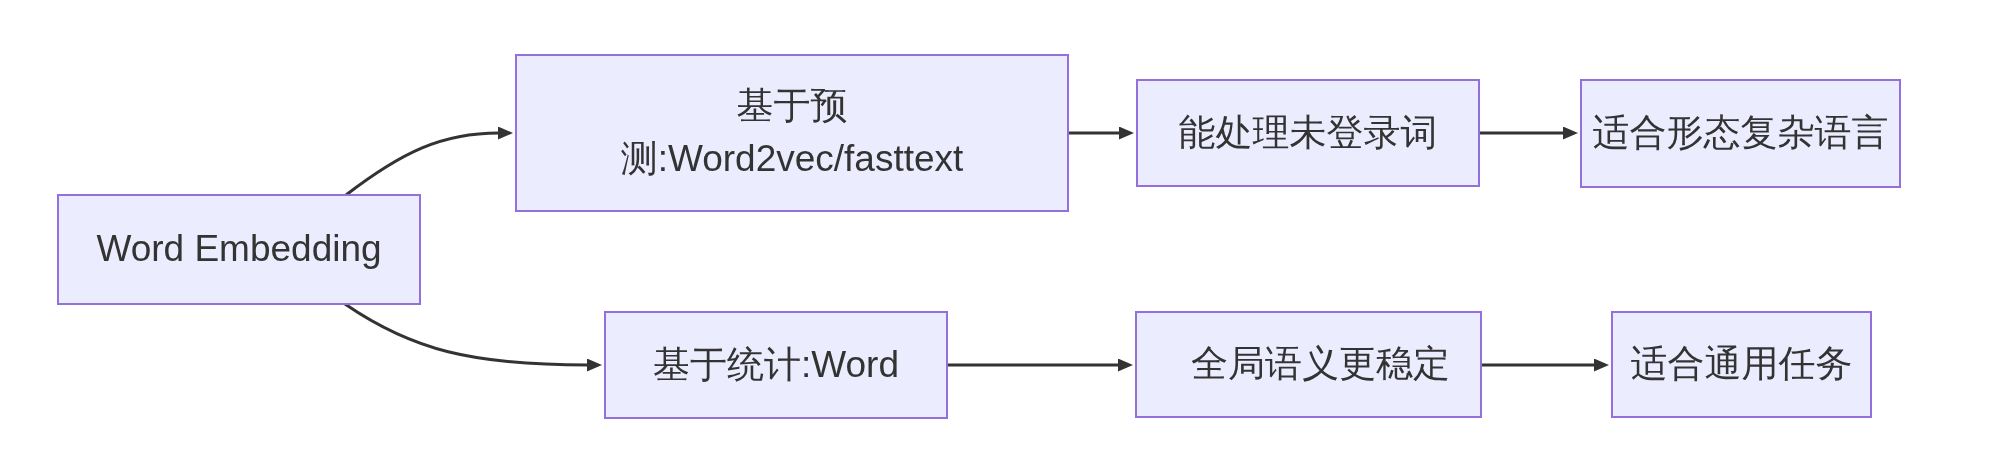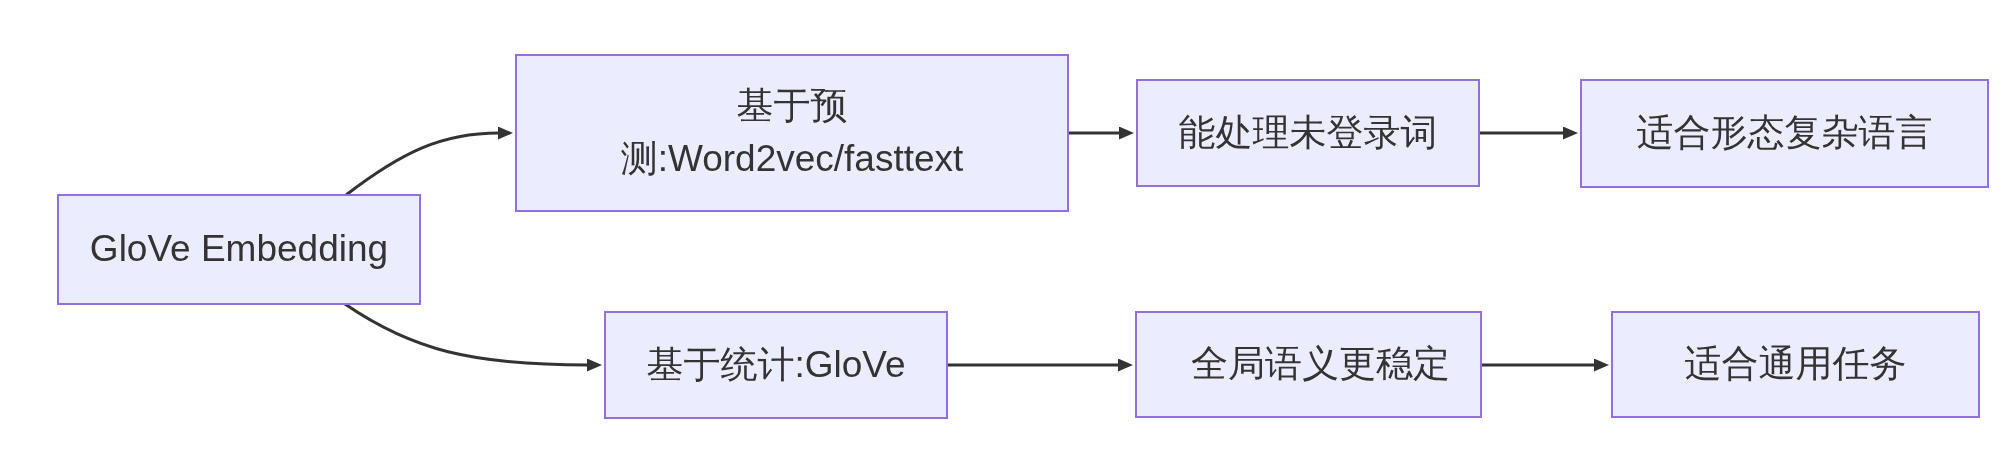--- a/index.html
+++ b/index.html
@@ -59,41 +59,41 @@
     <path d="M 1010 133 L 1120 133" fill="none" stroke-width="3" marker-end="url(#arrow)" stroke="#333333"></path>
 
     <path d="M 1480 133 L 1564 133" fill="none" stroke-width="3" marker-end="url(#arrow)" stroke="#333333"></path>
 
     <path d="M 948 365 L 1119 365" fill="none" stroke-width="3" marker-end="url(#arrow)" stroke="#333333"></path>
 
     <path d="M 1482 365 L 1595 365" fill="none" stroke-width="3" marker-end="url(#arrow)" stroke="#333333"></path>
   </svg>
 
   <div class="node" style="left:57px; top:194px; width:364px; height:111px;">
-    <span class="node-label">GloVe Embedding</span>
+    <span class="node-label">Word Embedding</span>
   </div>
 
   <div class="node" style="left:515px; top:54px; width:554px; height:158px;">
     <span class="node-label">基于预
 测:Word2vec/fasttext</span>
   </div>
 
   <div class="node" style="left:1136px; top:79px; width:344px; height:108px;">
     <span class="node-label">能处理未登录词</span>
   </div>
 
-  <div class="node" style="left:1580px; top:79px; width:409px; height:109px;">
+  <div class="node" style="left:1580px; top:79px; width:321px; height:109px;">
     <span class="node-label">适合形态复杂语言</span>
   </div>
 
   <div class="node" style="left:604px; top:311px; width:344px; height:108px;">
-    <span class="node-label">基于统计:GloVe</span>
+    <span class="node-label">基于统计:Word</span>
   </div>
 
   <div class="node" style="left:1135px; top:311px; width:347px; height:107px;padding-left:24px;">
     <span class="node-label">全局语义更稳定</span>
   </div>
 
-  <div class="node" style="left:1611px; top:311px; width:369px; height:107px;">
+  <div class="node" style="left:1611px; top:311px; width:261px; height:107px;">
     <span class="node-label">适合通用任务</span>
   </div>
 
 </div>
 
 </body></html>

